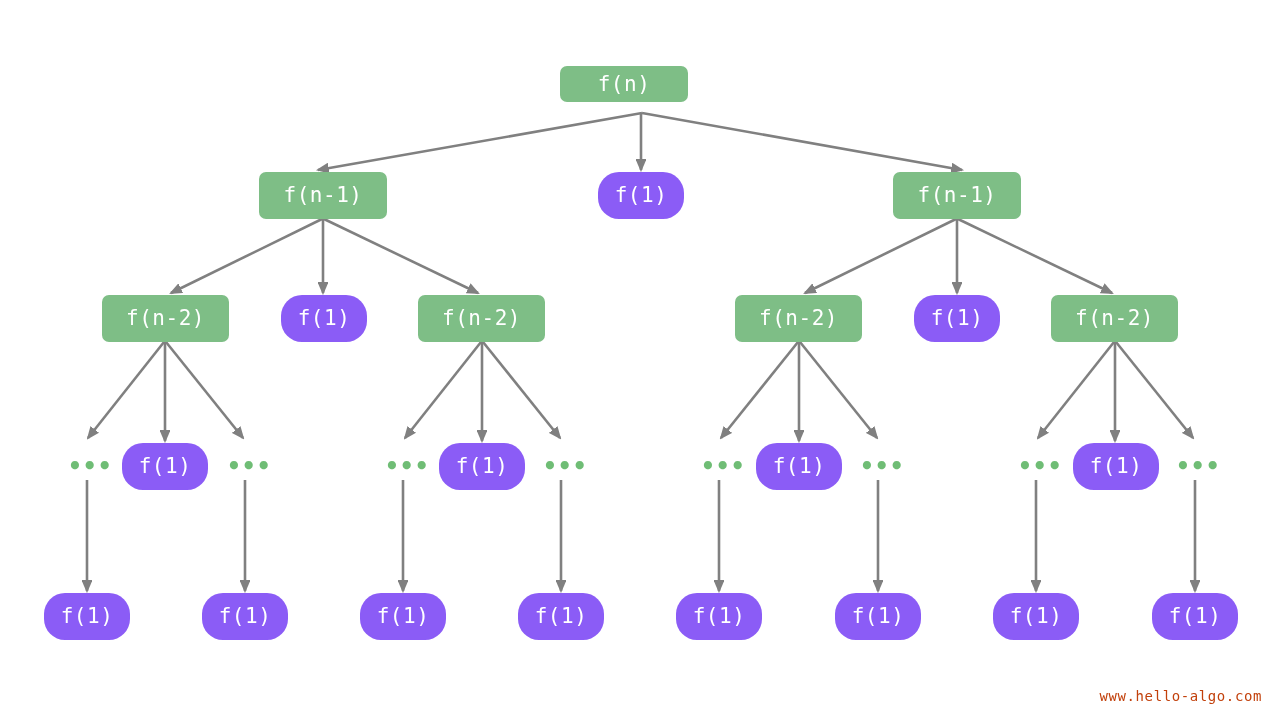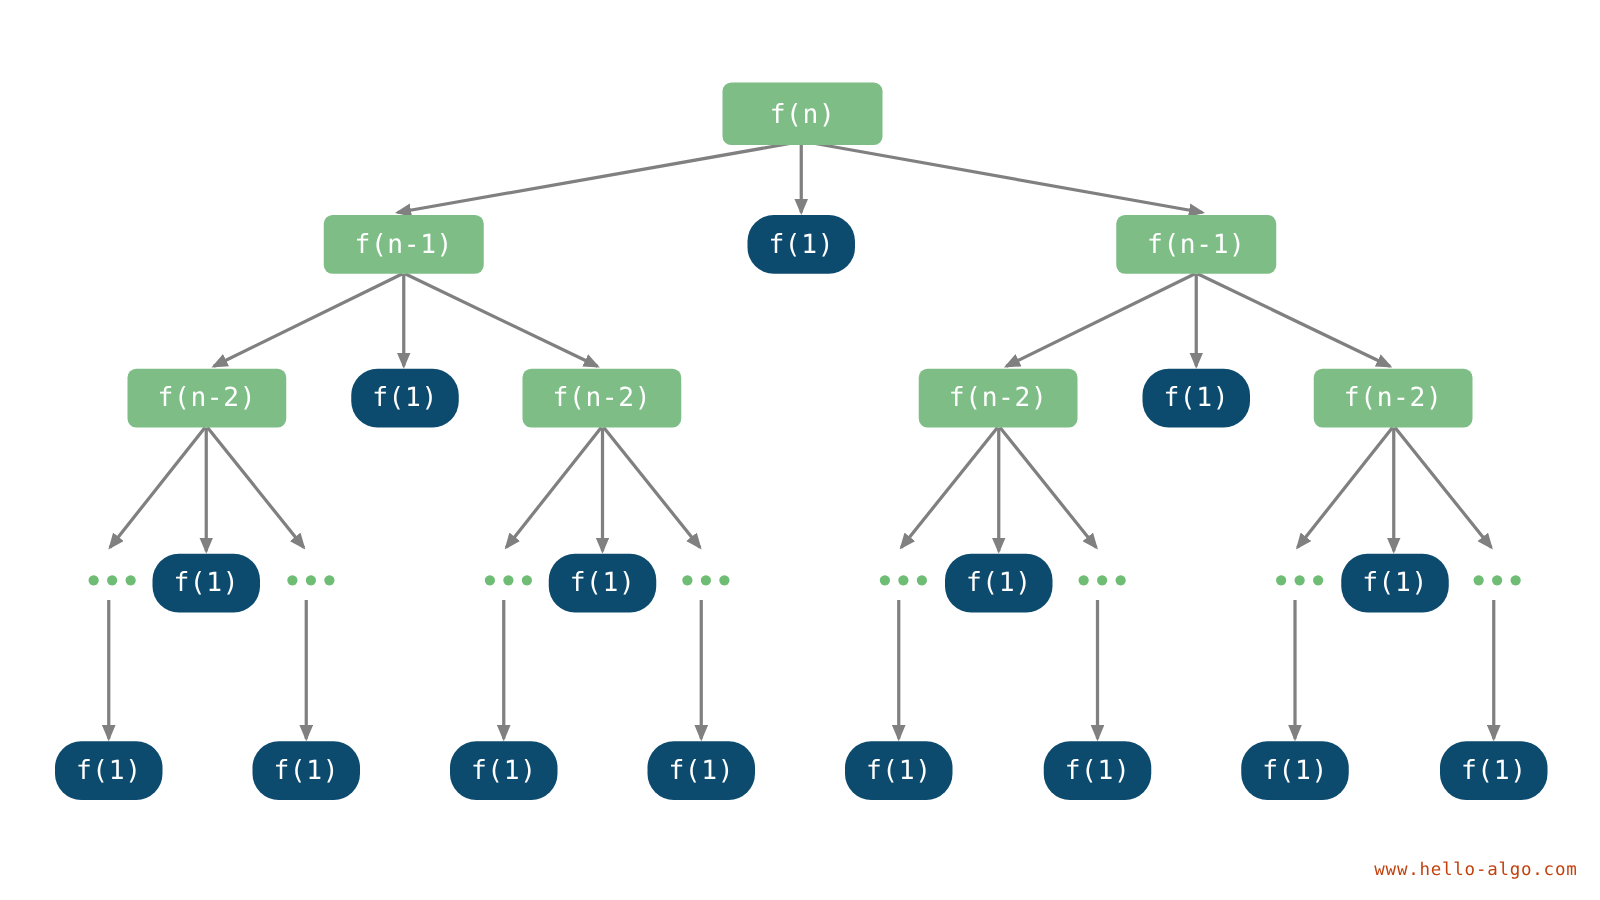--- a/index.html
+++ b/index.html
@@ -36,21 +36,21 @@
     letter-spacing: 0.5px;
     line-height: 1;
     box-sizing: border-box;
     z-index: 3;
     user-select: none;
   }
   .node.recursive {
     background: #7ebe86;
   }
   .node.base {
-    background: #0c4a6e;
+    background: #8b5cf6;
     border-radius: 21px;
   }
   .ellipsis {
     position: absolute;
     color: #6fbd75;
     font-family: "DejaVu Sans Mono", "Liberation Mono", monospace;
     font-size: 23px;
     font-weight: bold;
     letter-spacing: 1px;
     line-height: 1;
@@ -107,21 +107,21 @@
         <line x1="403" y1="480" x2="403" y2="591" stroke="#808080" stroke-width="2.6" marker-end="url(#arrowhead)"></line>
         <line x1="561" y1="480" x2="561" y2="591" stroke="#808080" stroke-width="2.6" marker-end="url(#arrowhead)"></line>
         <line x1="719" y1="480" x2="719" y2="591" stroke="#808080" stroke-width="2.6" marker-end="url(#arrowhead)"></line>
         <line x1="878" y1="480" x2="878" y2="591" stroke="#808080" stroke-width="2.6" marker-end="url(#arrowhead)"></line>
         <line x1="1036" y1="480" x2="1036" y2="591" stroke="#808080" stroke-width="2.6" marker-end="url(#arrowhead)"></line>
         <line x1="1195" y1="480" x2="1195" y2="591" stroke="#808080" stroke-width="2.6" marker-end="url(#arrowhead)"></line>
       </g>
   </svg>
 
   <div id="node-layer">
-      <div class="node recursive" style="left: 578px; top: 66px; width: 128px; height: 50px; justify-content: center;">
+      <div class="node recursive" style="left: 560px; top: 66px; width: 128px; height: 36px; justify-content: center;">
         <span>f(n)</span>
       </div>
       <div class="node recursive" style="left: 259px; top: 172px; width: 128px; height: 47px;">
         <span>f(n-1)</span>
       </div>
       <div class="node base" style="left: 598px; top: 172px; width: 86px; height: 47px;">
         <span>f(1)</span>
       </div>
       <div class="node recursive" style="left: 893px; top: 172px; width: 128px; height: 47px;">
         <span>f(n-1)</span>

